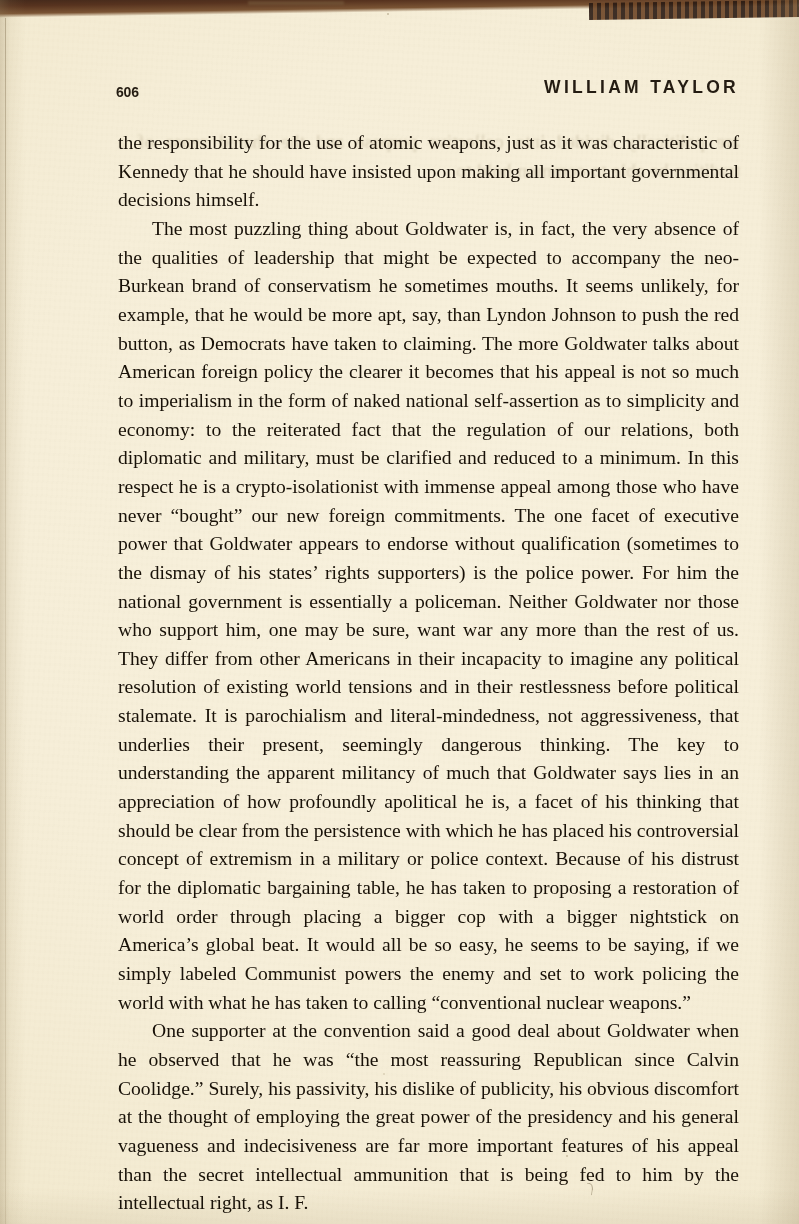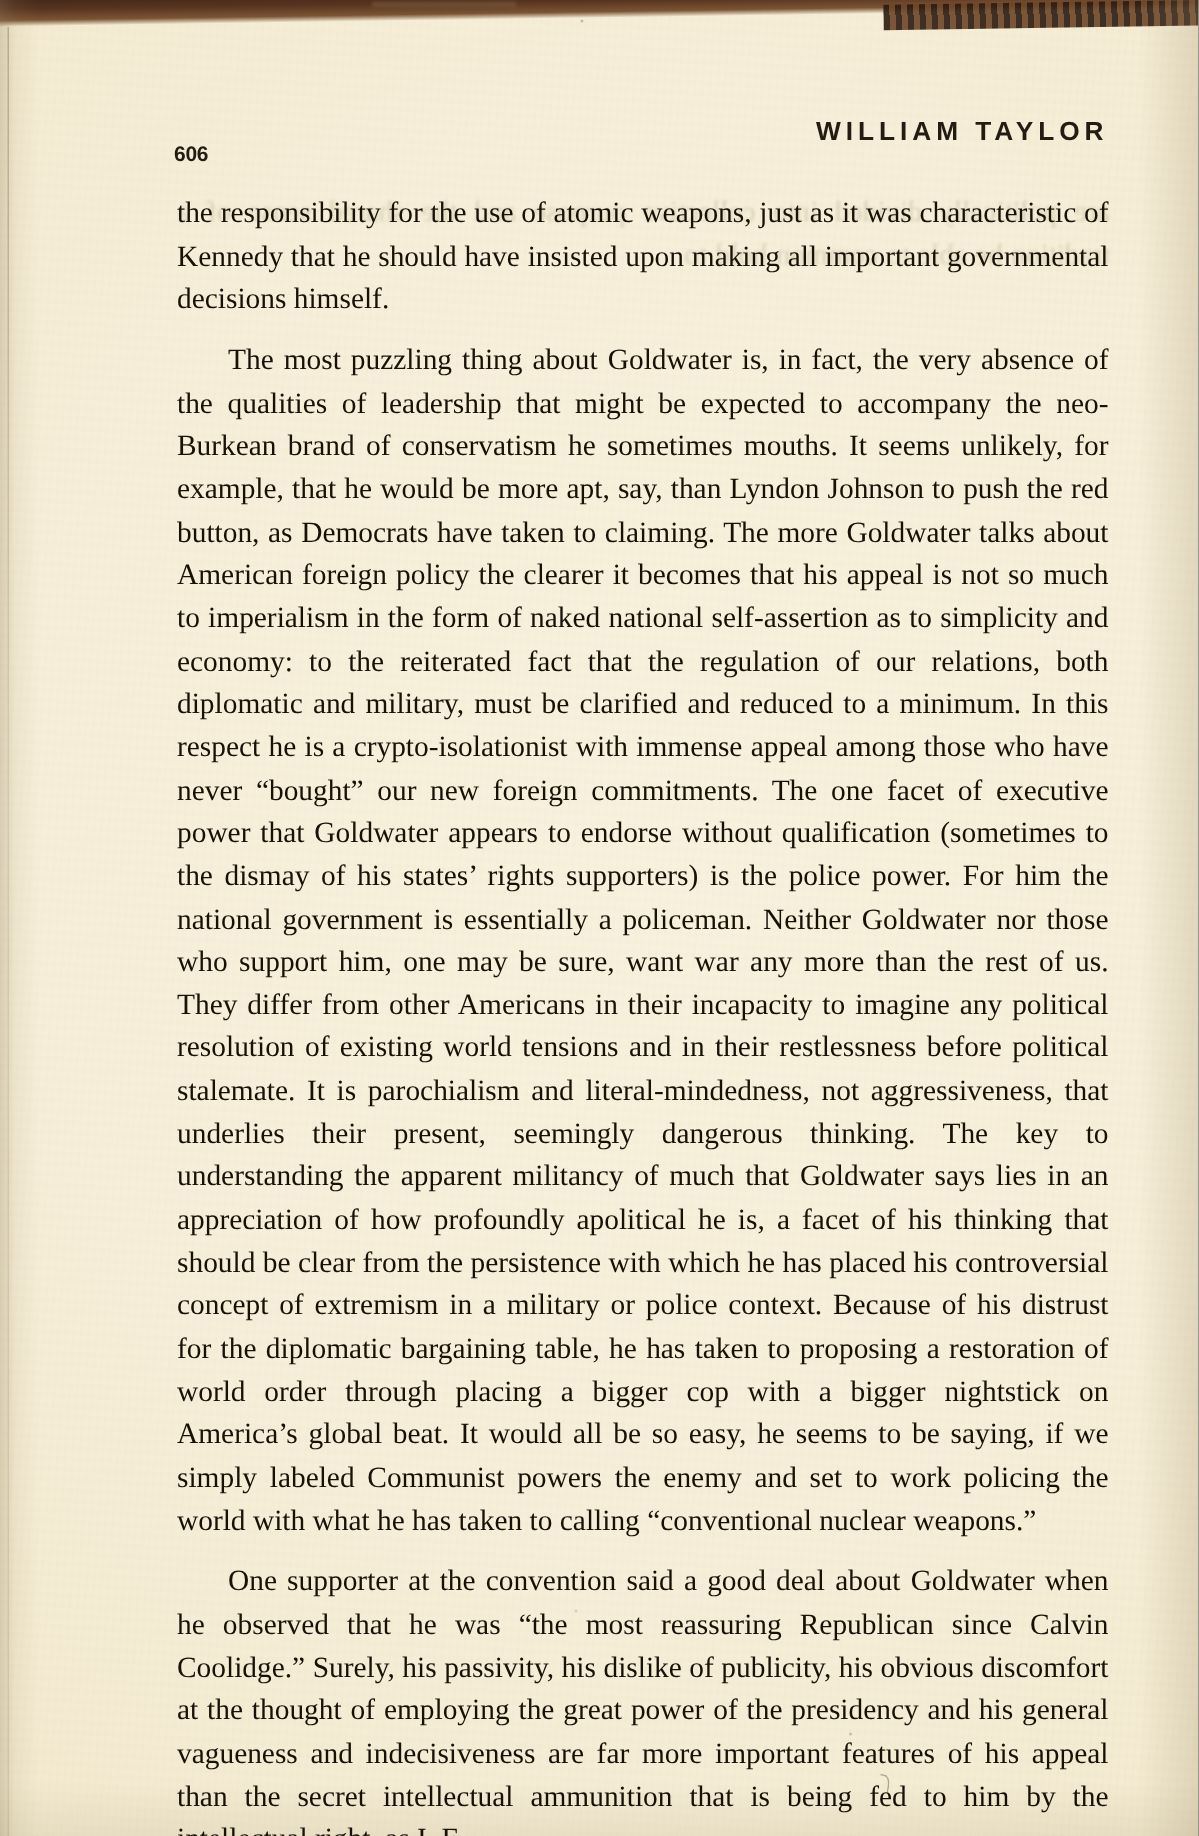--- a/index.html
+++ b/index.html
@@ -107,21 +107,21 @@
   .running-head {
     position: absolute;
     left: 116px;
     right: 60px;
     top: 80px;
     height: 22px;
   }
   .folio {
     position: absolute;
     left: 0;
-    top: 14px;
+    top: 4px;
     font-family: "Liberation Sans", sans-serif;
     font-weight: 700;
     font-size: 14px;
     letter-spacing: -0.2px;
     color: #241c12;
     filter: blur(.18px);
   }
   .head-title {
     position: absolute;
     right: 0;
@@ -168,21 +168,21 @@
     text-align: justify;
     text-justify: inter-word;
     text-indent: 0;
     filter: blur(.2px);
     -webkit-font-smoothing: none;
   }
   .column p.indent {
     text-indent: 34px;
   }
   .column p + p {
-    margin-top: 12px;
+    margin-top: 0;
   }
 
   
   .speck {
     position: absolute;
     border-radius: 50%;
     background: #9a8a67;
     opacity: .45;
     pointer-events: none;
   }

